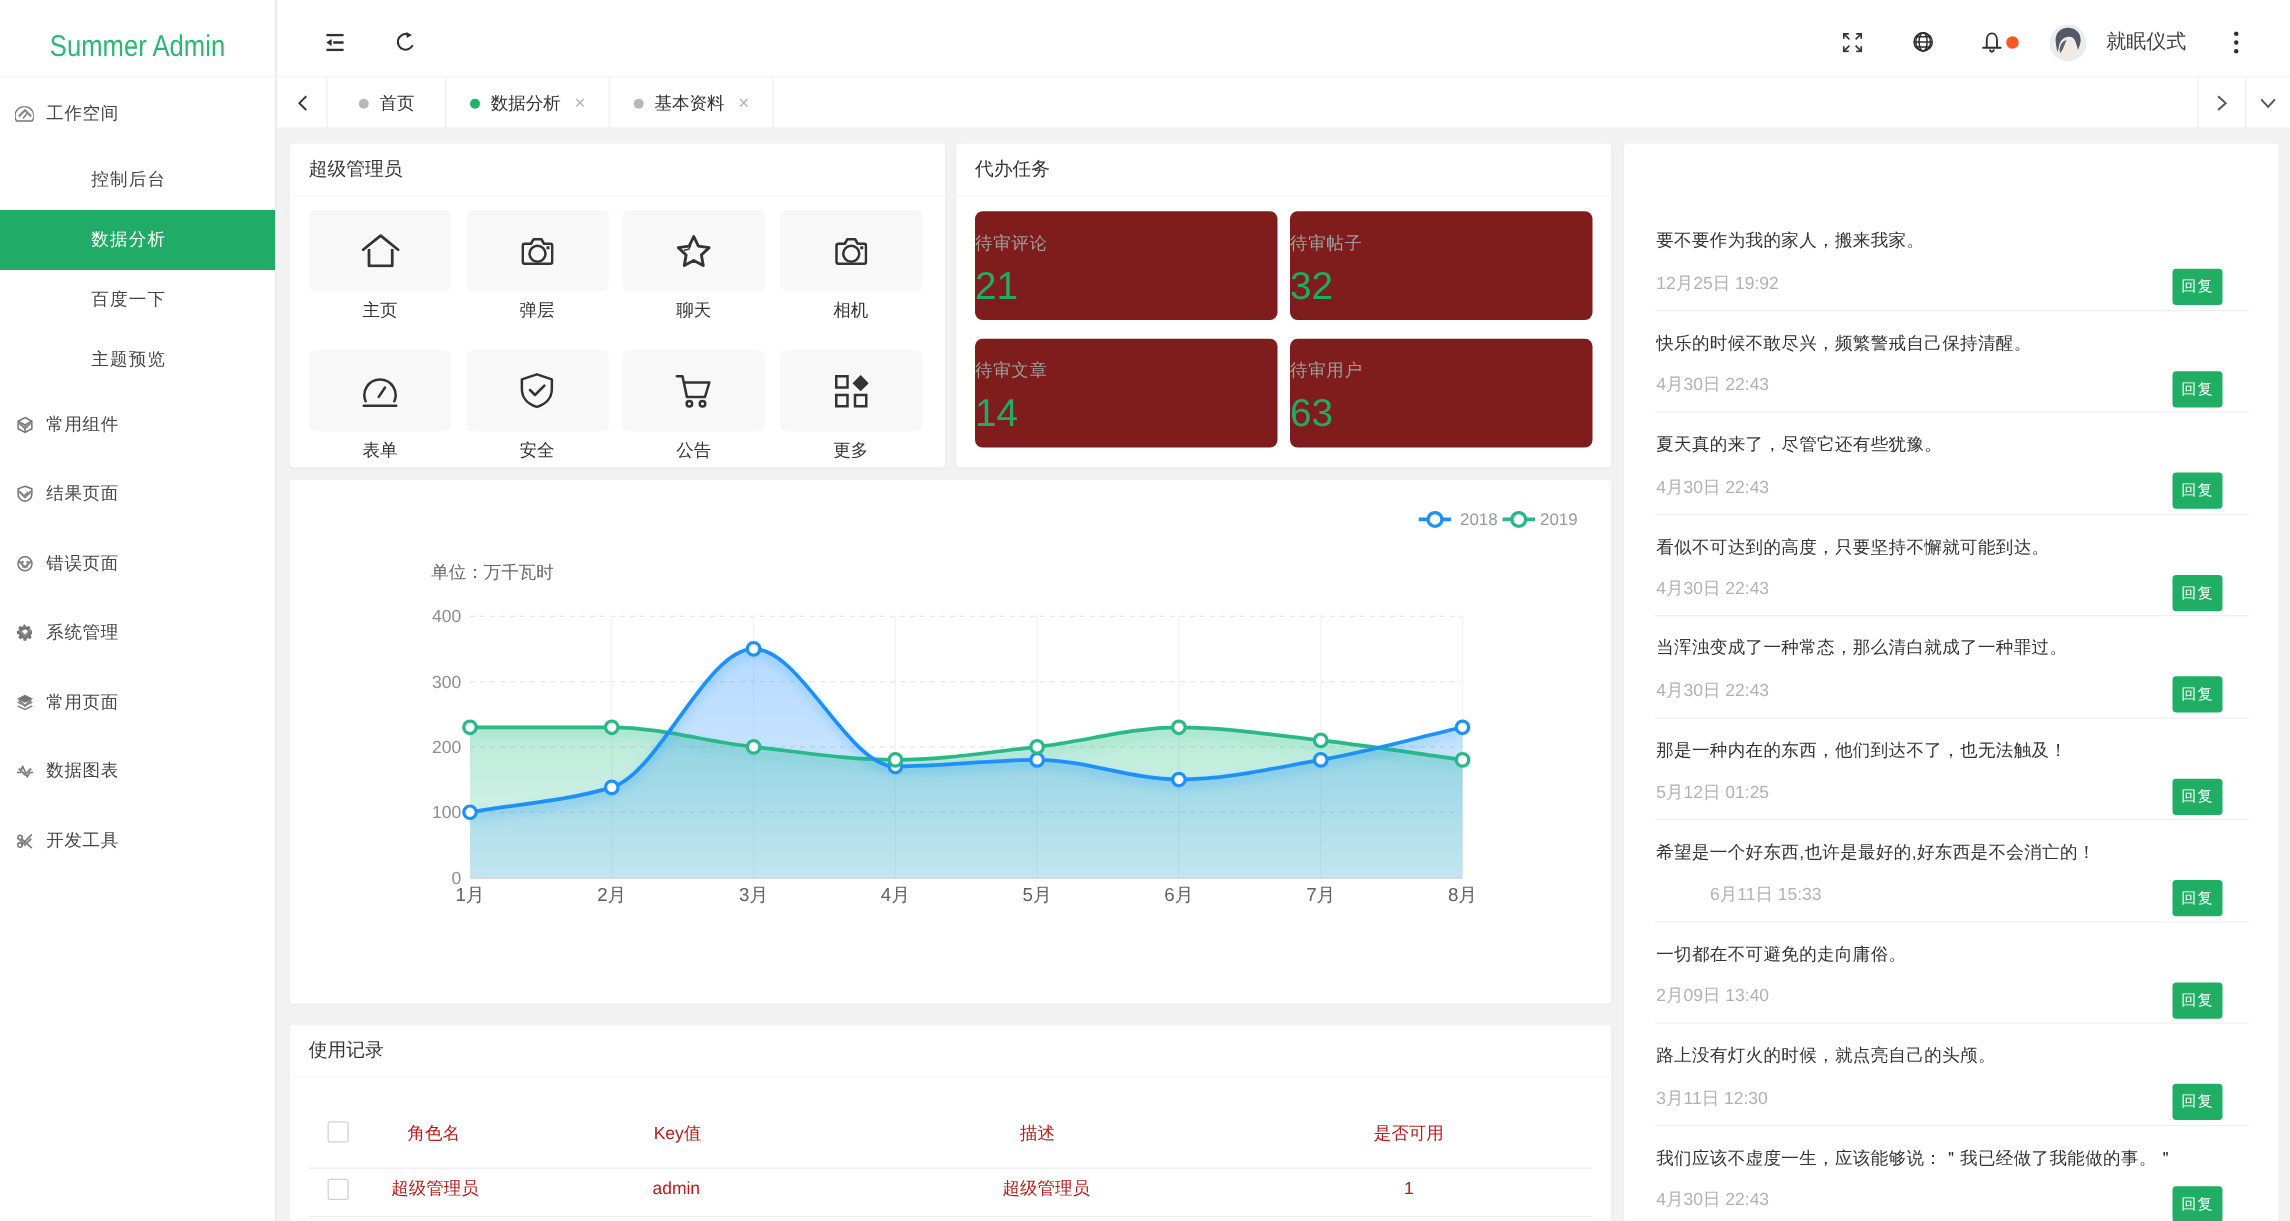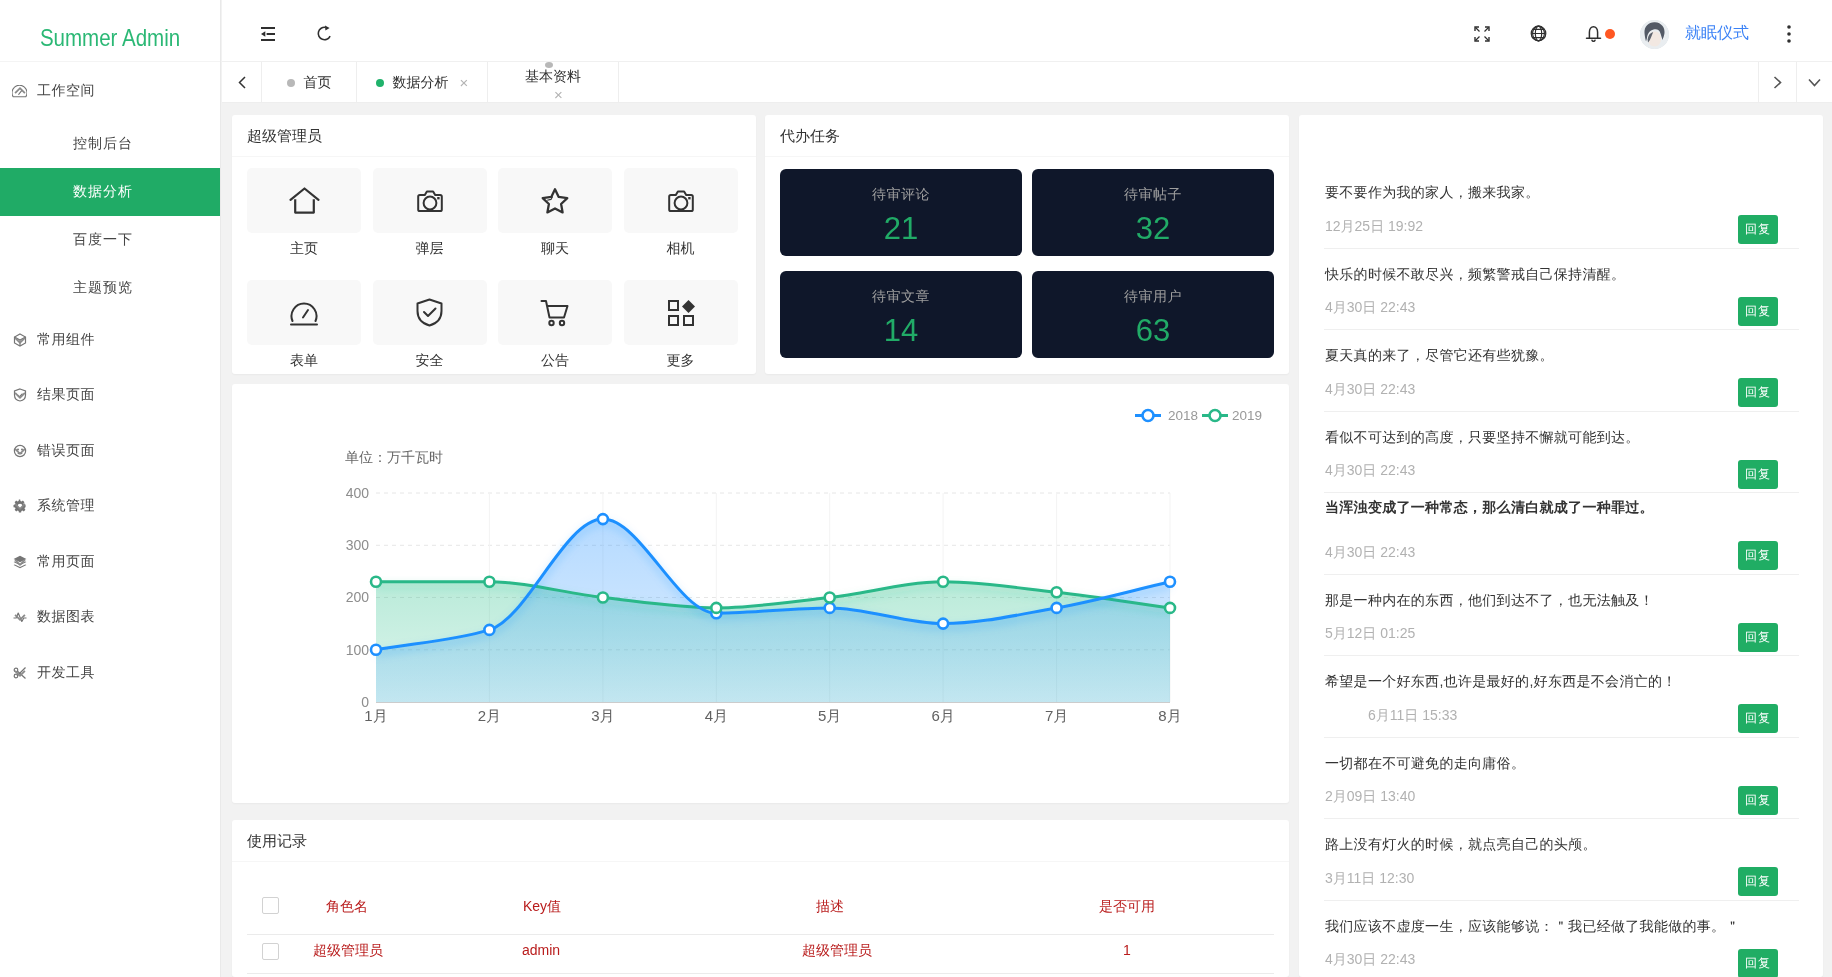--- a/index.html
+++ b/index.html
@@ -42,21 +42,21 @@
 .card { position:absolute; background:#fff; border-radius:3px; box-shadow:0 1px 2px rgba(0,0,0,0.04); }
 .chead { height:42px; line-height:42px; padding-left:15px; font-size:15px; color:#333;
   border-bottom:1px solid #f6f6f6; }
 
 
 .qcell { position:absolute; width:114px; height:65px; background:#f8f8f8; border-radius:5px;
   display:flex; align-items:center; justify-content:center; }
 .qlabel { position:absolute; width:114px; text-align:center; font-size:14px; color:#333; }
 
 
-.stat { position:absolute; width:242px; height:87px; background:#0f172a; border-radius:6px; text-align:center; }
+.stat { position:absolute; width:242px; height:87px; background:#7f1d1d; border-radius:6px; }
 .stat .lb { margin-top:17px; font-size:14px; color:#9e9e9e; letter-spacing:0.5px; }
 .stat .num { margin-top:7px; font-size:31px; color:#21ab67; }
 
 
 .msg-t { position:absolute; left:26px; font-size:14px; color:#333; letter-spacing:0.3px; }
 .msg-d { position:absolute; left:26px; font-size:14px; color:#b1b1b1; }
 .msg-line { position:absolute; left:25px; right:24px; height:1px; background:#efefef; }
 .msg-btn { position:absolute; left:439px; width:40px; height:29px; background:#20ad64; border-radius:3px;
   color:#fff; font-size:12px; display:flex; align-items:center; justify-content:center; letter-spacing:1px; }
 
@@ -204,21 +204,21 @@
     </div>
     <div class="abs" style="left:1383px; top:29px; width:10px; height:10px; border-radius:50%; background:#ff5722;"></div>
     <div class="abs" style="left:1418px; top:20px; width:29px; height:29px; border-radius:50%; overflow:hidden; background:#dfe4e8;">
       <svg width="29" height="29" viewBox="0 0 29 29">
           <circle cx="14.5" cy="14.5" r="14.5" fill="#e9edf0"></circle>
           <path d="M4.5 13 C4 6 9 1.8 15 2.2 C21.5 2.6 25 7.5 24.5 13 C24.2 16 23 18 22.5 20 L20.5 13.5 C19.5 10 17 8.8 13.5 9.6 C10 10.4 7.5 13.5 7 18 L6 21.5 C5.2 18.5 4.8 16 4.5 13 Z" fill="#535965"></path>
           <path d="M8 18.5 C8.8 13.5 11.8 11.4 15 11.5 C18.4 11.6 20.6 14 21 18 C21.4 22.4 18.8 26.5 14.8 26.5 C10.8 26.5 7.5 23.5 8 18.5 Z" fill="#f2e8e2"></path>
           <path d="M7.6 19.5 C8.3 15 10.2 12.8 13.2 12 L11.2 17 C10.2 19.6 9.3 21.3 8 22.5 Z" fill="#5d636e"></path>
         </svg>
     </div>
-    <div class="abs" style="left:1463px; top:5px; height:57px; display:flex; align-items:center; font-size:16px; color:#3b82f6;">就眠仪式</div>
+    <div class="abs" style="left:1463px; top:5px; height:57px; display:flex; align-items:center; font-size:16px; color:#404040;">就眠仪式</div>
     <div class="hicon" style="left:1546px; width:42px;">
       <svg width="4" height="18" viewBox="0 0 4 18" fill="#2f2f2f">
           <circle cx="2" cy="2" r="1.8"></circle>
           <circle cx="2" cy="9" r="1.8"></circle>
           <circle cx="2" cy="16" r="1.8"></circle>
         </svg>
     </div>
   </div>
 
   <div id="tabbar">
@@ -226,21 +226,21 @@
       <svg width="10" height="13" viewBox="0 0 10 13" fill="none" stroke="#333" stroke-width="1.5">
           <path d="M8 1 L2.5 6.5 L8 12"></path>
         </svg>
     </div>
     <div class="tcell" style="left:40px; width:95px;">
       <span class="dot" style="background:#b8b8b8; margin-right:9px;"></span>首页
     </div>
     <div class="tcell" style="left:135px; width:131px;">
       <span class="dot" style="background:#20b26b; margin-right:9px;"></span>数据分析<span class="close">×</span>
     </div>
-    <div class="tcell" style="left:266px; width:131px;flex-direction:column;">
+    <div class="tcell" style="left:266px; width:131px;">
       <span class="dot" style="background:#b8b8b8; margin-right:9px;"></span>基本资料<span class="close">×</span>
     </div>
     <div class="tcell" style="left:1536px; width:39px; border-left:1px solid #eee;">
       <svg width="9" height="13" viewBox="0 0 9 13" fill="none" stroke="#555" stroke-width="1.6">
           <path d="M1.5 1 L7.5 6.5 L1.5 12"></path>
         </svg>
     </div>
     <div class="tcell" style="left:1575px; width:35px; border-right:none;">
       <svg width="13" height="9" viewBox="0 0 13 9" fill="none" stroke="#555" stroke-width="1.6">
           <path d="M1 1.5 L6.5 7.5 L12 1.5"></path>
@@ -446,21 +446,21 @@
     <div class="msg-btn" style="top:181.5px;">回复</div>
     <div class="msg-line" style="top:214.0px;"></div>
     <div class="msg-t" style="top:232.0px;">夏天真的来了，尽管它还有些犹豫。</div>
     <div class="msg-d" style="top:265.5px;">4月30日 22:43</div>
     <div class="msg-btn" style="top:263.0px;">回复</div>
     <div class="msg-line" style="top:295.5px;"></div>
     <div class="msg-t" style="top:313.5px;">看似不可达到的高度，只要坚持不懈就可能到达。</div>
     <div class="msg-d" style="top:347.0px;">4月30日 22:43</div>
     <div class="msg-btn" style="top:344.5px;">回复</div>
     <div class="msg-line" style="top:377.0px;"></div>
-    <div class="msg-t" style="top:384px;font-weight:bold;">当浑浊变成了一种常态，那么清白就成了一种罪过。</div>
+    <div class="msg-t" style="top:394px;">当浑浊变成了一种常态，那么清白就成了一种罪过。</div>
     <div class="msg-d" style="top:428.5px;">4月30日 22:43</div>
     <div class="msg-btn" style="top:426.0px;">回复</div>
     <div class="msg-line" style="top:458.5px;"></div>
     <div class="msg-t" style="top:476.5px;">那是一种内在的东西，他们到达不了，也无法触及！</div>
     <div class="msg-d" style="top:510.0px;">5月12日 01:25</div>
     <div class="msg-btn" style="top:507.5px;">回复</div>
     <div class="msg-line" style="top:540.0px;"></div>
     <div class="msg-t" style="top:558.0px;">希望是一个好东西,也许是最好的,好东西是不会消亡的！</div>
     <div class="msg-d" style="top:591.5px;margin-left:43px;">6月11日 15:33</div>
     <div class="msg-btn" style="top:589.0px;">回复</div>

